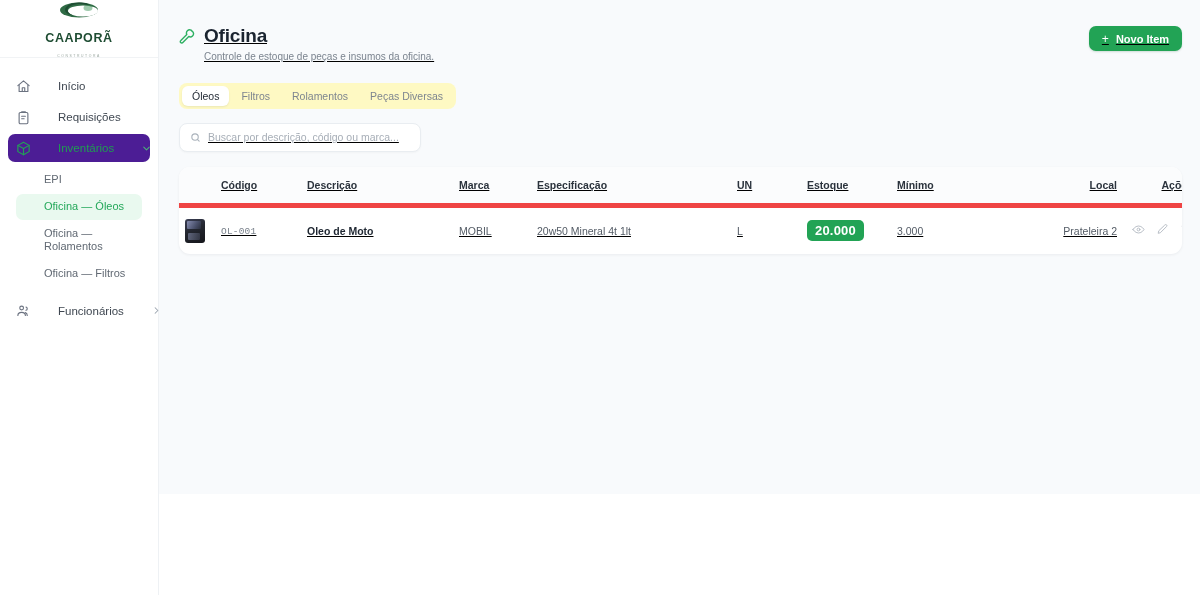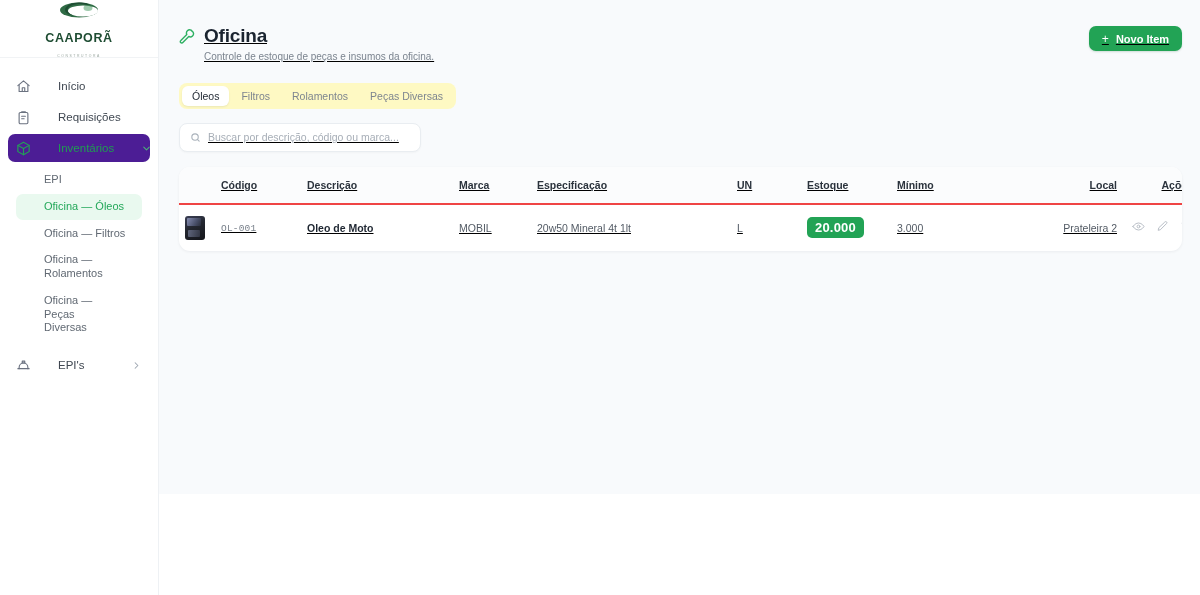--- a/index.html
+++ b/index.html
@@ -191,21 +191,21 @@
     overflow: hidden;
   }
   table { width: 100%; border-collapse: collapse; table-layout: fixed; }
   thead th {
     text-align: left;
     font-size: 10.5px;
     font-weight: 700;
     color: #2b333d;
     padding: 12px 6px;
     background: #fbfcfd;
-    border-bottom: 2px solid #ef4444;
+    border-bottom: 5px solid #ef4444;
     white-space: nowrap;
   }
   tbody td {
     font-size: 10.5px;
     color: #535b65;
     padding: 11px 6px;
     vertical-align: middle;
     white-space: nowrap;
   }
   .col-thumb { width: 36px; }
@@ -310,42 +310,42 @@
         <span class="chev">
           <svg width="11" height="11" viewBox="0 0 24 24" fill="none" stroke="currentColor" stroke-width="2.2" stroke-linecap="round" stroke-linejoin="round">
               <path d="M6 9l6 6 6-6"></path>
             </svg>
         </span>
       </div>
 
       <div class="subnav">
         <div class="subnav-item">EPI</div>
         <div class="subnav-item active">Oficina — Óleos</div>
+        <div class="subnav-item">Oficina — Rolamentos</div>
         <div class="subnav-item">Oficina — Filtros</div>
-        <div class="subnav-item">Oficina — Rolamentos</div>
-        <div class="subnav-item" style="white-space:normal;max-width:104px;">Oficina — Peças Diversas</div>
       </div>
 
       <div class="nav-lower" style="padding-left:0;padding-right:0;margin-top:6px;">
-
         <div class="nav-item">
           <span class="ico">
             <svg width="15" height="15" viewBox="0 0 24 24" fill="none" stroke="currentColor" stroke-width="1.8" stroke-linecap="round" stroke-linejoin="round">
-                <path d="M3 17h18"></path>
-                <path d="M5 17v-2a7 7 0 0 1 14 0v2"></path>
-                <path d="M10 5h4v3h-4z"></path>
+                <circle cx="9" cy="8" r="3"></circle>
+                <path d="M3 20c0-3.3 2.7-5 6-5s6 1.7 6 5"></path>
+                <path d="M16 6.5a2.7 2.7 0 0 1 0 5.2"></path>
+                <path d="M18 20c0-2.6-1-4-3-4.6"></path>
               </svg>
           </span>
-          <span class="label">EPI's</span>
+          <span class="label">Funcionários</span>
           <span class="chev">
             <svg width="11" height="11" viewBox="0 0 24 24" fill="none" stroke="currentColor" stroke-width="2.2" stroke-linecap="round" stroke-linejoin="round">
                 <path d="M9 6l6 6-6 6"></path>
               </svg>
           </span>
         </div>
+
       </div>
     </nav>
 
   </aside>
 
   <main class="main">
 
     <div class="topbar">
       <div class="title-row">
         <span class="wrench">

